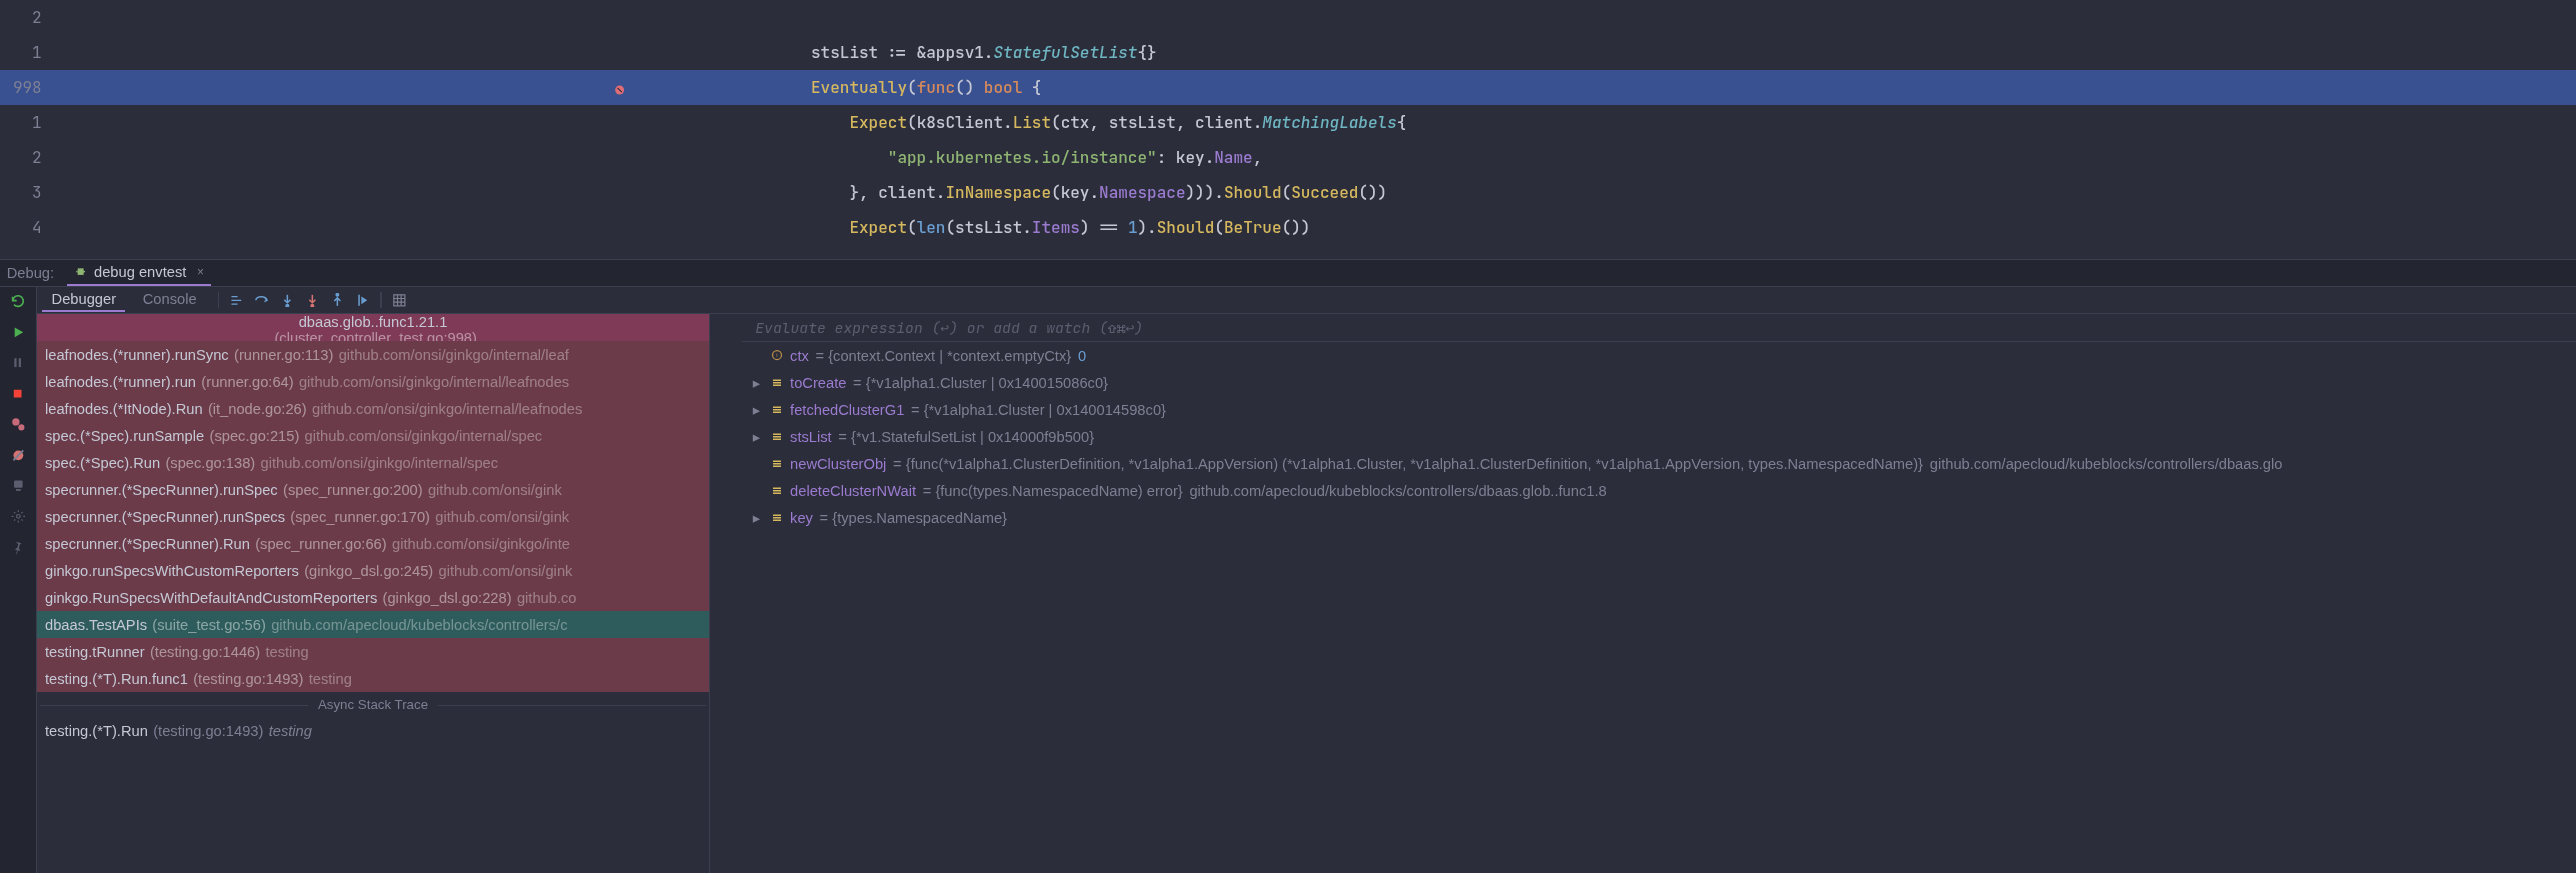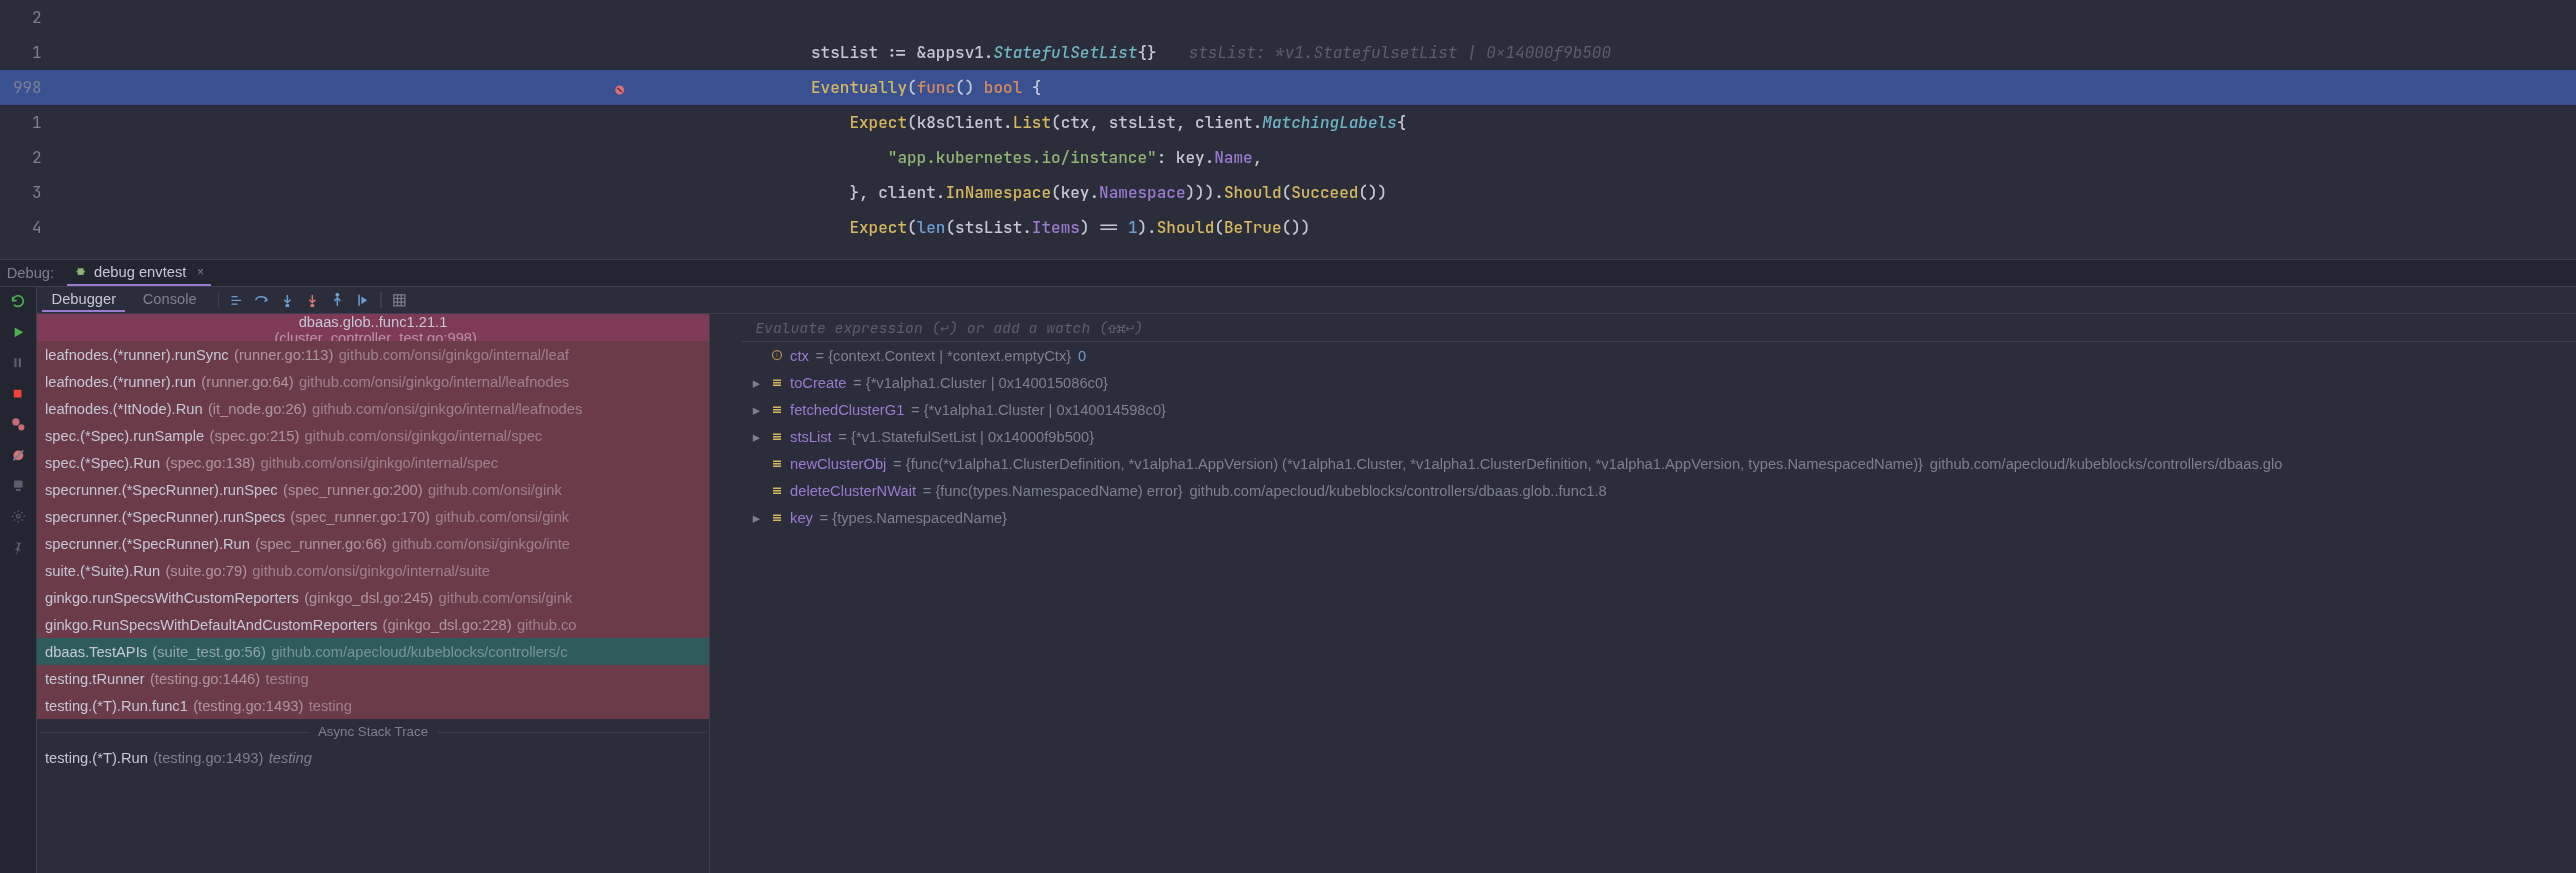--- a/index.html
+++ b/index.html
@@ -302,21 +302,20 @@
 <div class="editor">
   <div class="code-line">
     <div class="gutter">2</div>
     <div class="sub-gutter"></div>
     <div class="code"></div>
   </div>
   <div class="code-line">
     <div class="gutter">1</div>
     <div class="sub-gutter"></div>
     <div class="code"><span class="c-id">stsList</span> <span class="c-op">:=</span> <span class="c-amp">&amp;</span><span class="c-pkg">appsv1</span><span class="c-punc">.</span><span class="c-type">StatefulSetList</span><span class="c-punc">{}</span></div>
-    <span class="inlay">stsList: *v1.StatefulsetList | 0x14000f9b500</span>
   </div>
   <div class="code-line hl">
     <div class="gutter">998</div>
     <div class="sub-gutter"></div>
     <span class="bp-icon">
       <svg viewBox="0 0 24 24" width="13.3" height="13.3" fill="currentColor">
           <circle cx="12" cy="12" r="8"></circle>
           <path d="M8 8l8 8" stroke="#2b2d3a" stroke-width="2"></path>
         </svg>
     </span>
@@ -514,25 +513,20 @@
               <span>specrunner.(*SpecRunner).runSpecs</span>
               <span class="loc">(spec_runner.go:170)</span>
               <span class="pkg">github.com/onsi/gink</span>
             </div>
             <div class="frame-row ">
               <span>specrunner.(*SpecRunner).Run</span>
               <span class="loc">(spec_runner.go:66)</span>
               <span class="pkg">github.com/onsi/ginkgo/inte</span>
             </div>
             <div class="frame-row ">
-              <span>suite.(*Suite).Run</span>
-              <span class="loc">(suite.go:79)</span>
-              <span class="pkg">github.com/onsi/ginkgo/internal/suite</span>
-            </div>
-            <div class="frame-row ">
               <span>ginkgo.runSpecsWithCustomReporters</span>
               <span class="loc">(ginkgo_dsl.go:245)</span>
               <span class="pkg">github.com/onsi/gink</span>
             </div>
             <div class="frame-row ">
               <span>ginkgo.RunSpecsWithDefaultAndCustomReporters</span>
               <span class="loc">(ginkgo_dsl.go:228)</span>
               <span class="pkg">github.co</span>
             </div>
             <div class="frame-row teal">

